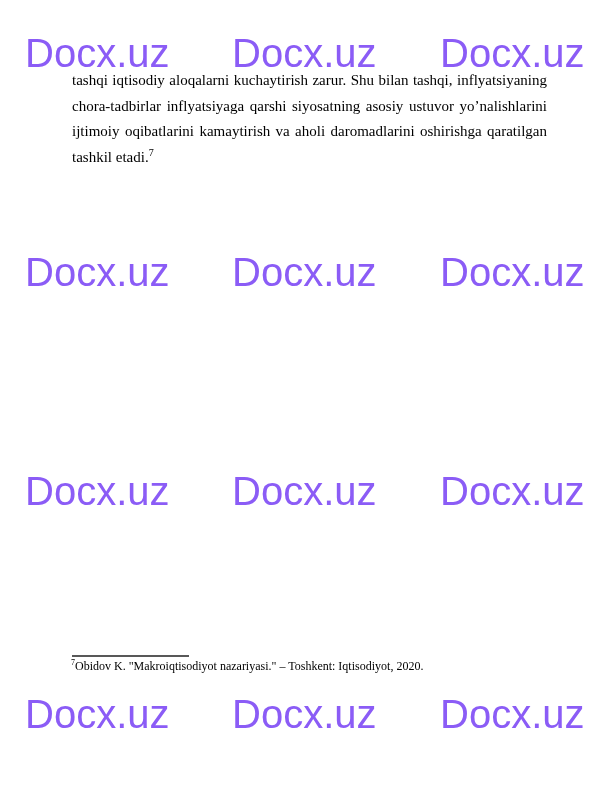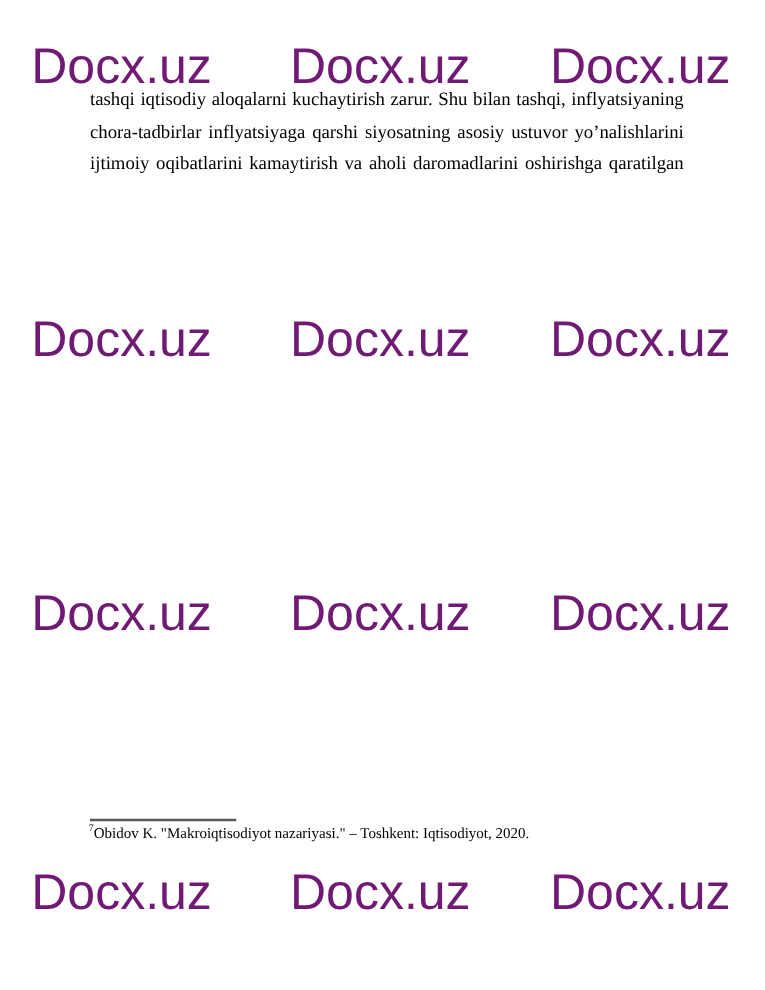--- a/index.html
+++ b/index.html
@@ -16,21 +16,21 @@
     font-family: "Liberation Serif", serif;
     color: #000000;
   }
 
   
   .wm {
     position: absolute;
     font-family: "Liberation Sans", sans-serif;
     font-size: 40px;
     line-height: 40px;
-    color: #701a75;
+    color: #8b5cf6;
     white-space: nowrap;
     user-select: none;
     z-index: 0;
   }
   .wm.c1 { left: 25px; }
   .wm.c2 { left: 232px; }
   .wm.c3 { left: 440px; }
   .wm.r1 { top: 33px; }
   .wm.r2 { top: 252px; }
   .wm.r3 { top: 471px; }
@@ -113,19 +113,20 @@
   <span class="wm r3 c2">Docx.uz</span>
   <span class="wm r3 c3">Docx.uz</span>
   <span class="wm r4 c1">Docx.uz</span>
   <span class="wm r4 c2">Docx.uz</span>
   <span class="wm r4 c3">Docx.uz</span>
 
   <div class="body-text">
     <div class="line">tashqi iqtisodiy aloqalarni kuchaytirish zarur. Shu bilan tashqi, inflyatsiyaning</div>
     <div class="line">chora-tadbirlar inflyatsiyaga qarshi siyosatning asosiy ustuvor yo’nalishlarini</div>
     <div class="line">ijtimoiy oqibatlarini kamaytirish va aholi daromadlarini oshirishga qaratilgan</div>
+    <div class="line last"><span>tashkil etadi.</span><sup class="fn-ref">7</sup></div>
   </div>
 
   <div class="footnote-sep"></div>
   <div class="footnote"><sup class="fn-marker">7</sup><span>Obidov K. "Makroiqtisodiyot nazariyasi." – Toshkent: Iqtisodiyot, 2020.</span></div>
 
 
 </div>
 
 </body></html>

